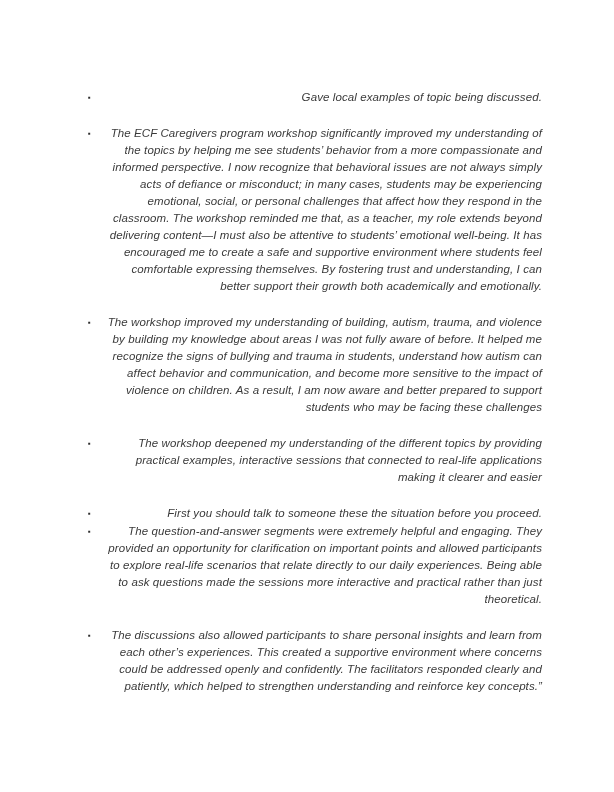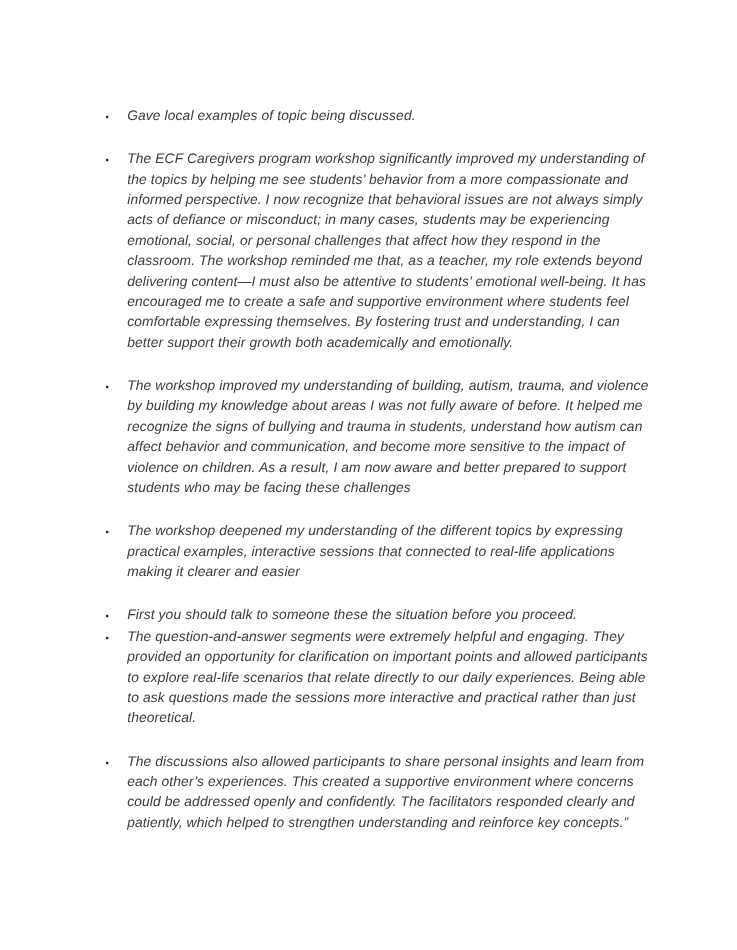--- a/index.html
+++ b/index.html
@@ -38,21 +38,21 @@
     user-select: none;
   }
   .bullet-text {
     margin: 0;
     flex: 1 1 auto;
     font-size: 11.5px;
     line-height: 17px;
     font-style: italic;
     color: #3a3a3a;
     letter-spacing: 0.1px;
-    text-align: left;
+    text-align: right;
   }
 </style>
 </head>
 <body>
 
 <div class="page">
 
   <div class="bullet-item">
     <span class="marker">▪</span>
     <p class="bullet-text">Gave local examples of topic being discussed.</p>
@@ -63,21 +63,21 @@
     <p class="bullet-text">The ECF Caregivers program workshop significantly improved my understanding of the topics by helping me see students’ behavior from a more compassionate and informed perspective. I now recognize that behavioral issues are not always simply acts of defiance or misconduct; in many cases, students may be experiencing emotional, social, or personal challenges that affect how they respond in the classroom. The workshop reminded me that, as a teacher, my role extends beyond delivering content—I must also be attentive to students’ emotional well-being. It has encouraged me to create a safe and supportive environment where students feel comfortable expressing themselves. By fostering trust and understanding, I can better support their growth both academically and emotionally.</p>
   </div>
 
   <div class="bullet-item">
     <span class="marker">▪</span>
     <p class="bullet-text">The workshop improved my understanding of building, autism, trauma, and violence by building my knowledge about areas I was not fully aware of before. It helped me recognize the signs of bullying and trauma in students, understand how autism can affect behavior and communication, and become more sensitive to the impact of violence on children. As a result, I am now aware and better prepared to support students who may be facing these challenges</p>
   </div>
 
   <div class="bullet-item">
     <span class="marker">▪</span>
-    <p class="bullet-text">The workshop deepened my understanding of the different topics by expressing practical examples, interactive sessions that connected to real-life applications making it clearer and easier</p>
+    <p class="bullet-text">The workshop deepened my understanding of the different topics by providing practical examples, interactive sessions that connected to real-life applications making it clearer and easier</p>
   </div>
 
   <div class="bullet-item tight">
     <span class="marker">▪</span>
     <p class="bullet-text">First you should talk to someone these the situation before you proceed.</p>
   </div>
 
   <div class="bullet-item">
     <span class="marker">▪</span>
     <p class="bullet-text">The question-and-answer segments were extremely helpful and engaging. They provided an opportunity for clarification on important points and allowed participants to explore real-life scenarios that relate directly to our daily experiences. Being able to ask questions made the sessions more interactive and practical rather than just theoretical.</p>

